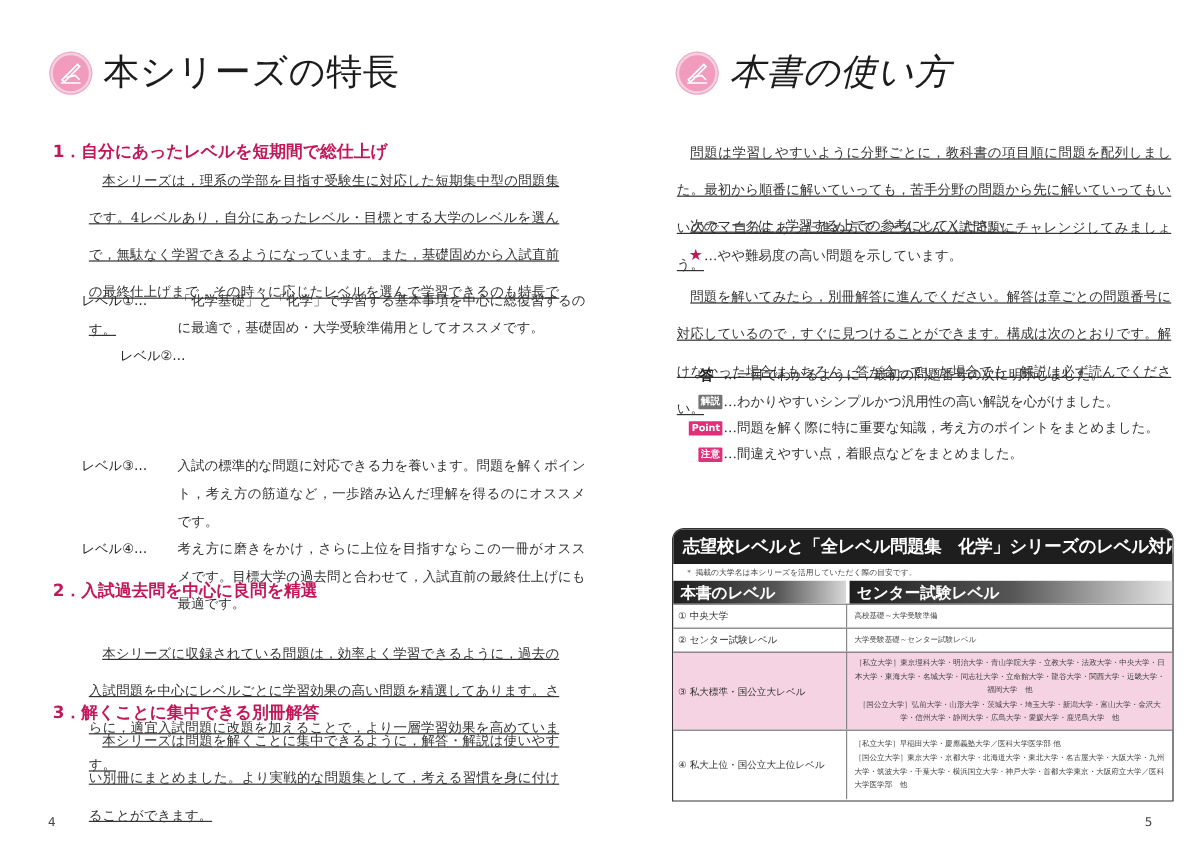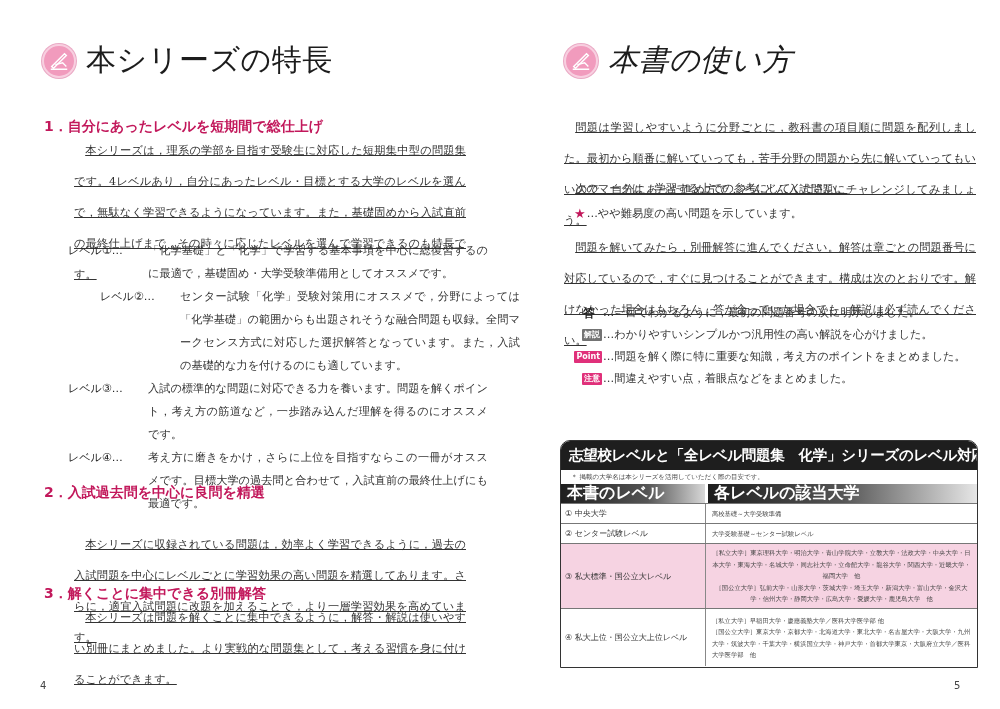--- a/index.html
+++ b/index.html
@@ -60,21 +60,21 @@
   }
   .table-title {
     height: 29px; background: #1e1e1e; color: #fff;
     font-family: "DejaVu Sans", "Liberation Sans", sans-serif; font-weight: bold;
     font-size: 14.5px; display: flex; align-items: center; padding-left: 8px; white-space: nowrap; letter-spacing: -0.3px;
   }
   .table-note { height: 14px; font-size: 6.5px; color: #444; padding-left: 10px; line-height: 14px; font-family: "DejaVu Sans", "Liberation Sans", sans-serif; }
   .thead { display: flex; height: 19px; }
   .th {
     font-family: "DejaVu Sans", "Liberation Sans", sans-serif; font-weight: bold; color: #fff;
-    font-size: 16px; display: flex; align-items: center; padding-left: 6px;
+    font-size: 13px; display: flex; align-items: center; padding-left: 6px;
   }
   .th.c1 { width: 144px; background: linear-gradient(to right, #1e1e1e 0%, #555 60%, #d8d8d8 100%); }
   .th.c2 { flex: 1; margin-left: 3px; background: linear-gradient(to right, #1e1e1e 0%, #555 50%, #e6e6e6 100%); }
   .trow { display: flex; border-top: 1px solid #777; font-family: "DejaVu Sans", "Liberation Sans", sans-serif; }
   .trow.pink { background: #f6d3e2; text-align: center; }
   .td1 { width: 145px; font-size: 8px; color: #333; display: flex; align-items: center; padding-left: 4px; border-right: 1px solid #888; }
   .td2 { flex: 1; font-size: 6.3px; color: #444; padding: 3px 6px; line-height: 11.5px; display: flex; flex-direction: column; justify-content: center; }
 </style>
 </head>
 <body>
@@ -92,21 +92,20 @@
 
   <div class="feature-heading" style="left:44px; top:118px;">1．自分にあったレベルを短期間で総仕上げ</div>
   <div class="para indent" style="left:74px; top:135px; width:392px;">本シリーズは，理系の学部を目指す受験生に対応した短期集中型の問題集です。4レベルあり，自分にあったレベル・目標とする大学のレベルを選んで，無駄なく学習できるようになっています。また，基礎固めから入試直前の最終仕上げまで，その時々に応じたレベルを選んで学習できるのも特長です。</div>
 
   <div class="level-row" style="left:68px; top:239px; width:400px; height:46px;">
     <span class="lv-label">レベル①…</span>
     <span class="lv-text">「化学基礎」と「化学」で学習する基本事項を中心に総復習するのに最適で，基礎固め・大学受験準備用としてオススメです。</span>
   </div>
   <div class="level-row" style="left:68px; top:285px; width:400px; height:92px;margin-left:32px;">
     <span class="lv-label">レベル②…</span>
-    <span class="lv-text">センター試験「化学」受験対策用にオススメで，分野によっては「化学基礎」の範囲からも出題されそうな融合問題も収録。全問マークセンス方式に対応した選択解答となっています。また，入試の基礎的な力を付けるのにも適しています。</span>
   </div>
   <div class="level-row" style="left:68px; top:377px; width:400px; height:69px;">
     <span class="lv-label">レベル③…</span>
     <span class="lv-text">入試の標準的な問題に対応できる力を養います。問題を解くポイント，考え方の筋道など，一歩踏み込んだ理解を得るのにオススメです。</span>
   </div>
   <div class="level-row" style="left:68px; top:446px; width:400px; height:69px;">
     <span class="lv-label">レベル④…</span>
     <span class="lv-text">考え方に磨きをかけ，さらに上位を目指すならこの一冊がオススメです。目標大学の過去問と合わせて，入試直前の最終仕上げにも最適です。</span>
   </div>
 
@@ -164,21 +163,21 @@
       <span class="badge pink">注意</span>
     </span>
   <span>…間違えやすい点，着眼点などをまとめました。</span>
 </div>
 
 <div class="table-box">
   <div class="table-title">志望校レベルと「全レベル問題集　化学」シリーズのレベル対応表</div>
   <div class="table-note">＊ 掲載の大学名は本シリーズを活用していただく際の目安です。</div>
   <div class="thead">
     <div class="th c1">本書のレベル</div>
-    <div class="th c2">各レベルの該当大学</div>
+    <div class="th c2">センター試験レベル</div>
   </div>
   <div class="trow" style="height:20px;">
     <div class="td1">① 中央大学</div>
     <div class="td2">
         <span>高校基礎～大学受験準備</span>
       </div>
   </div>
   <div class="trow" style="height:20px;">
     <div class="td1">② センター試験レベル</div>
     <div class="td2">

